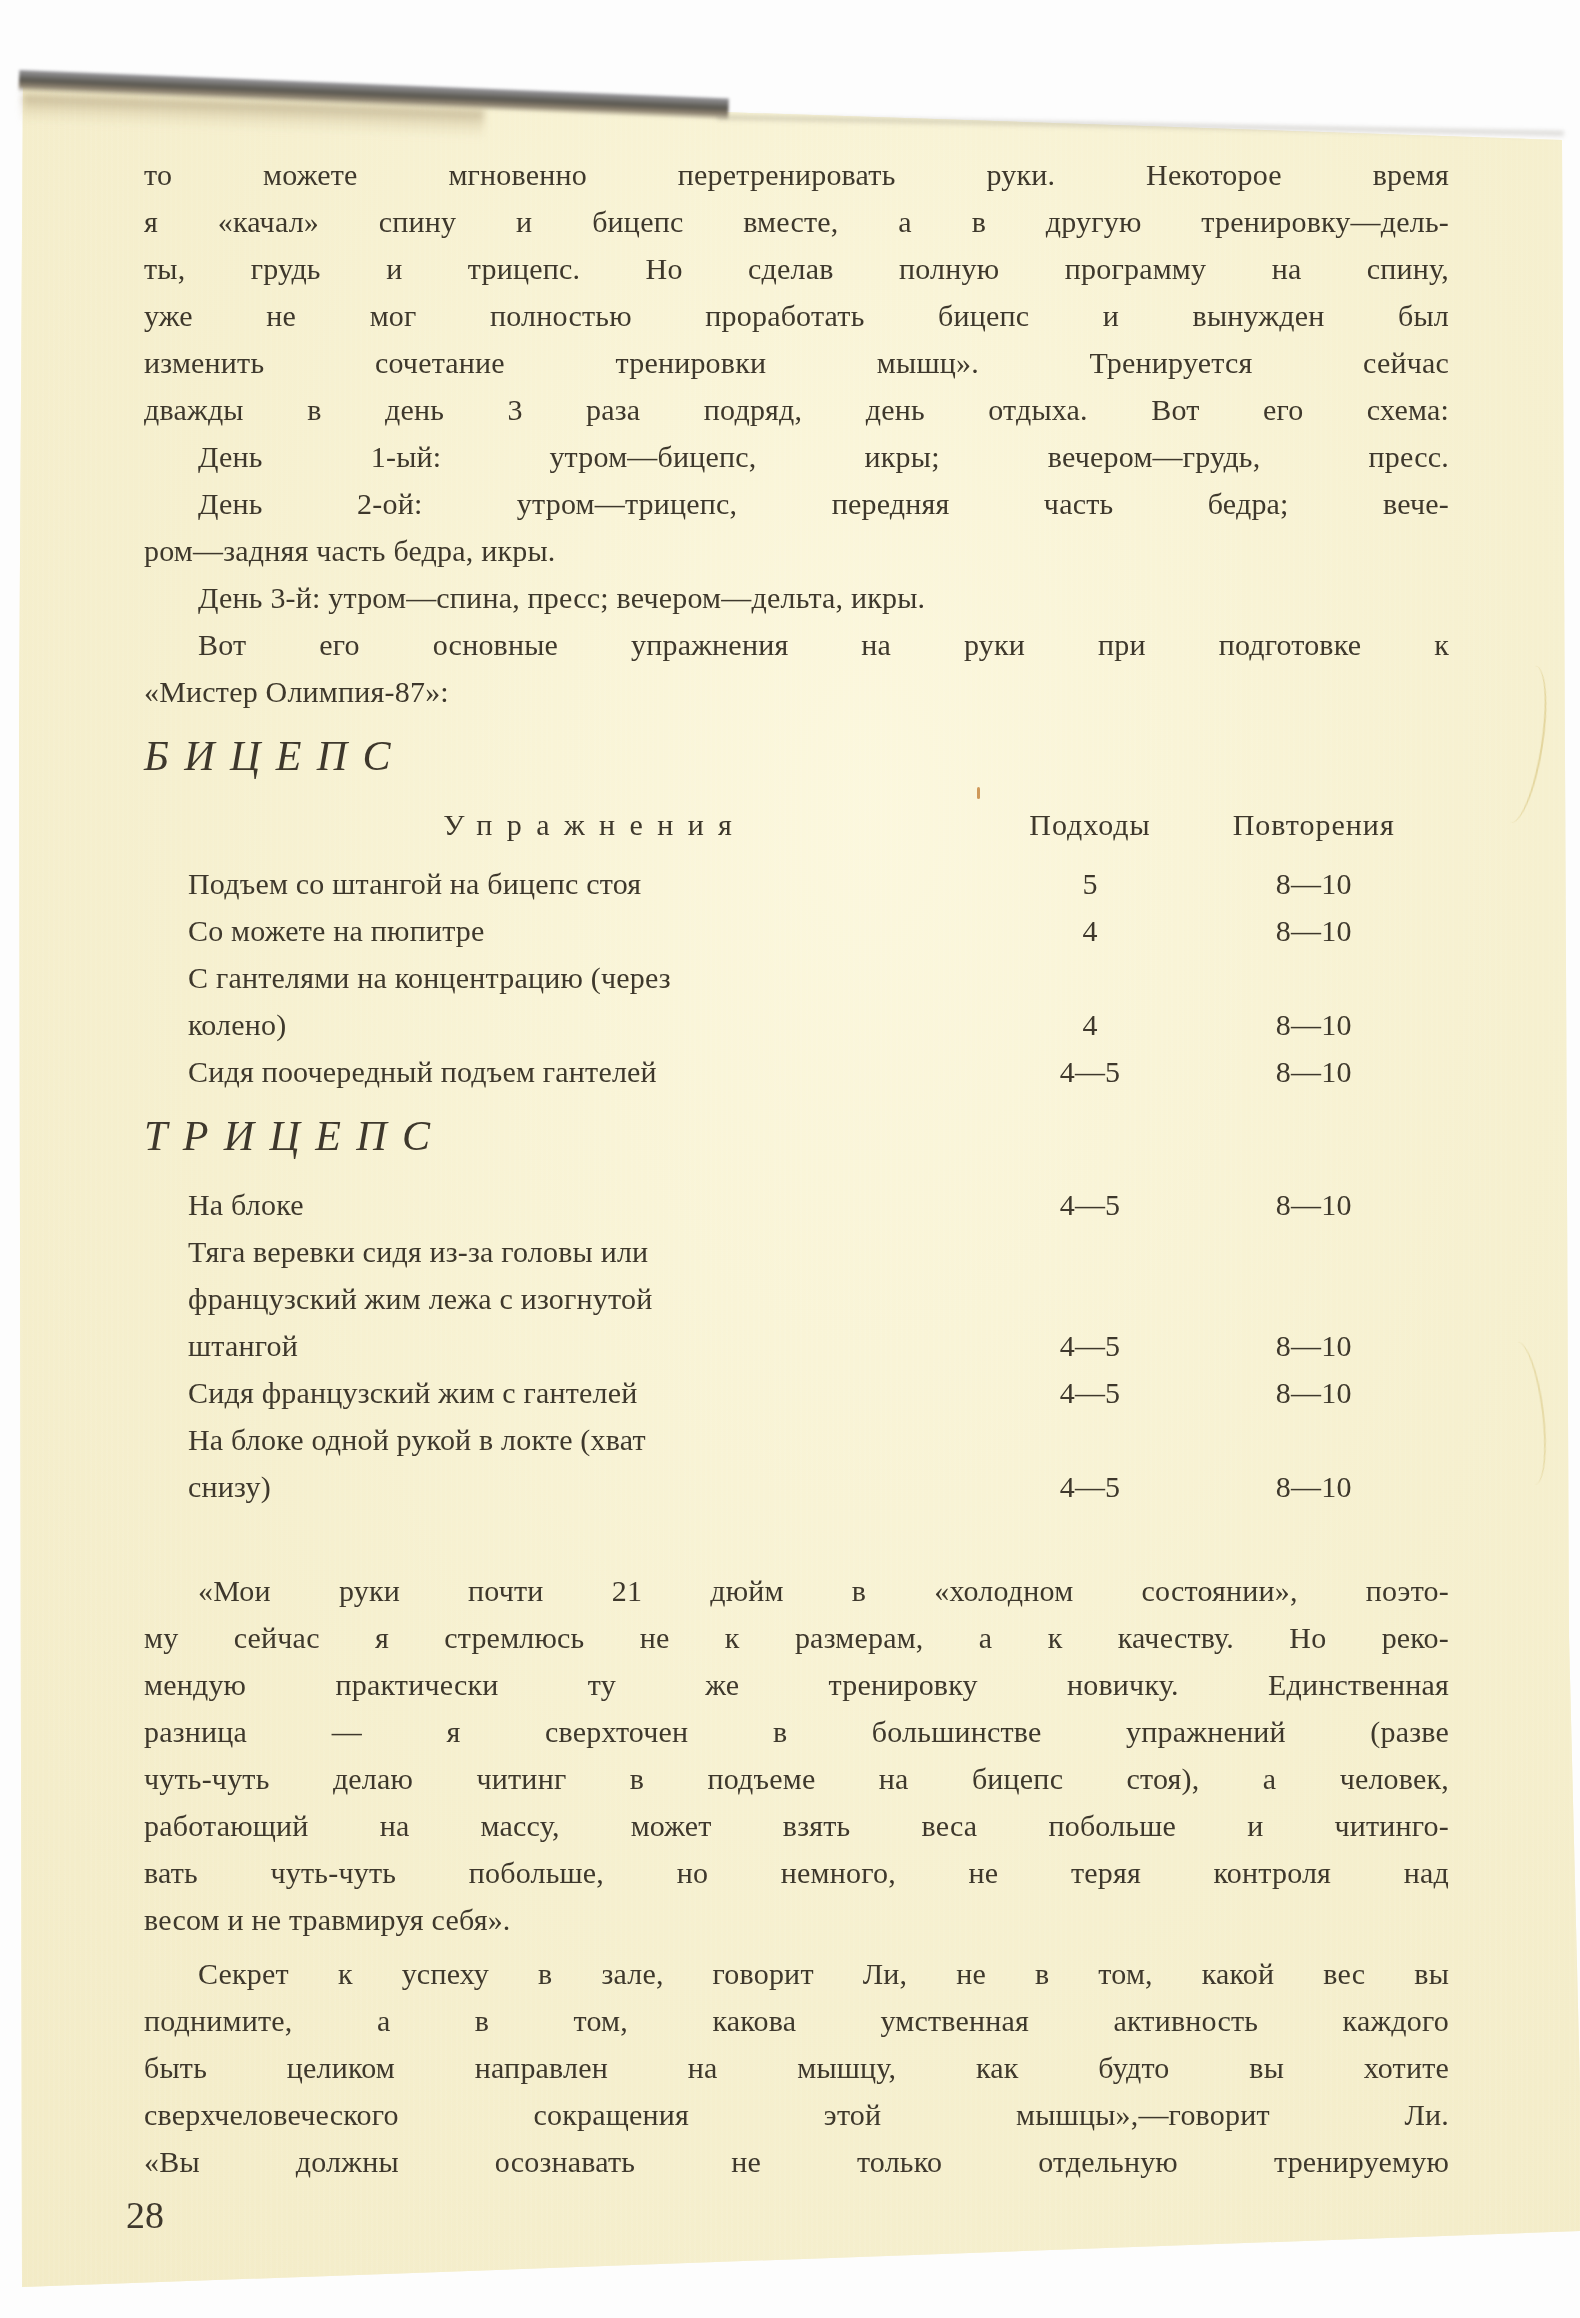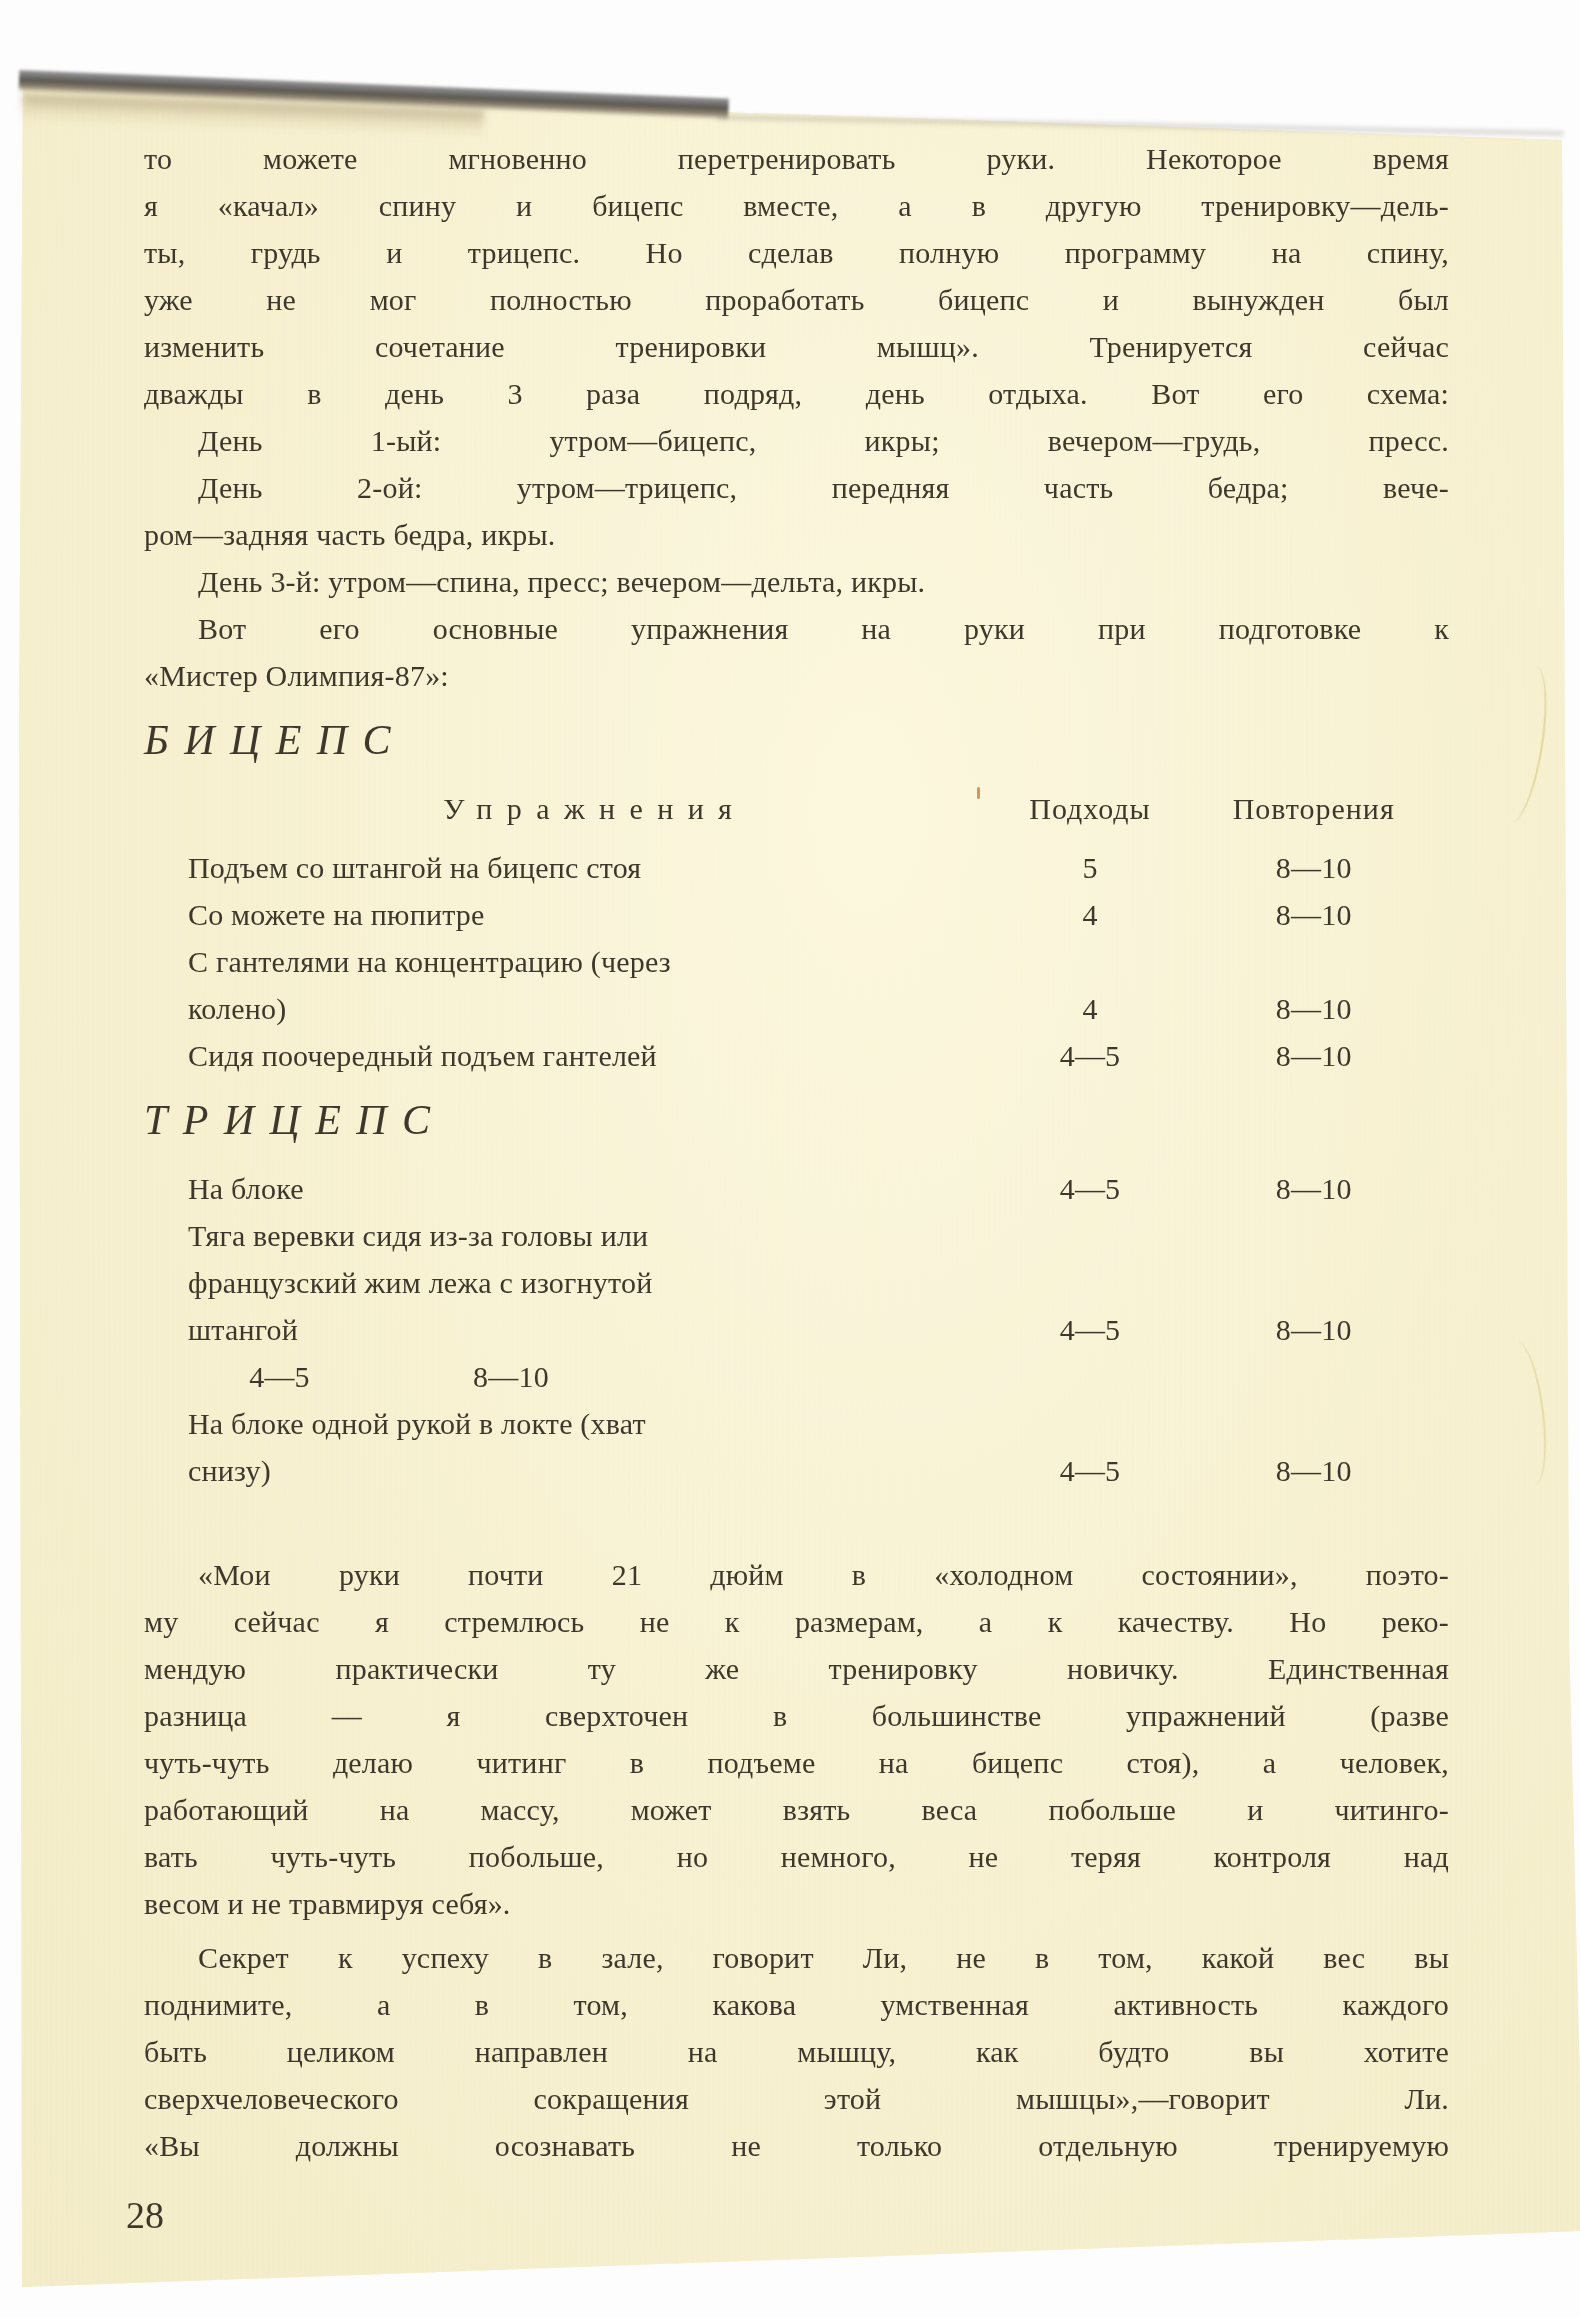--- a/index.html
+++ b/index.html
@@ -26,21 +26,21 @@
     background:linear-gradient(to bottom,rgba(120,115,105,.35),rgba(0,0,0,0));
     transform:rotate(1.1deg);transform-origin:left center;filter:blur(1.9px);}
   
   .curl1{position:absolute;left:1495px;top:664px;width:46px;height:159px;border-right:2.9px solid rgba(196,168,74,.38);
     border-radius:50%/60%;transform:rotate(9deg);filter:blur(0.7px);}
   .curl2{position:absolute;left:1501px;top:1342px;width:41px;height:144px;border-right:2.4px solid rgba(196,168,74,.30);
     border-radius:50%/60%;transform:rotate(-7deg);filter:blur(0.7px);}
   .speck{position:absolute;left:977px;top:787px;width:3.4px;height:11.5px;background:#c07a2f;border-radius:1.9px;opacity:.75;}
 
   
-  #doc{position:absolute;left:144px;top:135px;width:1305px;color:#3e382c;font-size:30px;line-height:47px;letter-spacing:0.2px;}
+  #doc{position:absolute;left:144px;top:151px;width:1305px;color:#3e382c;font-size:30px;line-height:47px;letter-spacing:0.2px;}
   .line{min-height:47px;}
   .line.j{text-align:justify;text-align-last:justify;}
   .line.nj{text-align:left;}
   .line.ind{padding-left:54px;}
 
   .heading{text-align:left;font-size:42px;letter-spacing:15.4px;margin:18.3px 0 21px;white-space:nowrap;font-style:italic;}
 
   .trow{display:flex;margin-left:44px;}
   .c-ex{width:842px;text-align:left;}
   .c-sets{width:183px;text-align:center;}
@@ -132,20 +132,21 @@
           <div class="c-ex">французский жим лежа с изогнутой</div>
           <div class="c-sets"></div>
           <div class="c-reps"></div>
         </div>
         <div class="trow">
           <div class="c-ex">штангой</div>
           <div class="c-sets">4—5</div>
           <div class="c-reps">8—10</div>
         </div>
         <div class="trow">
+          <div class="c-ex">Сидя французский жим с гантелей</div>
           <div class="c-sets">4—5</div>
           <div class="c-reps">8—10</div>
         </div>
         <div class="trow">
           <div class="c-ex">На блоке одной рукой в локте (хват</div>
           <div class="c-sets"></div>
           <div class="c-reps"></div>
         </div>
         <div class="trow">
           <div class="c-ex">снизу)</div>

